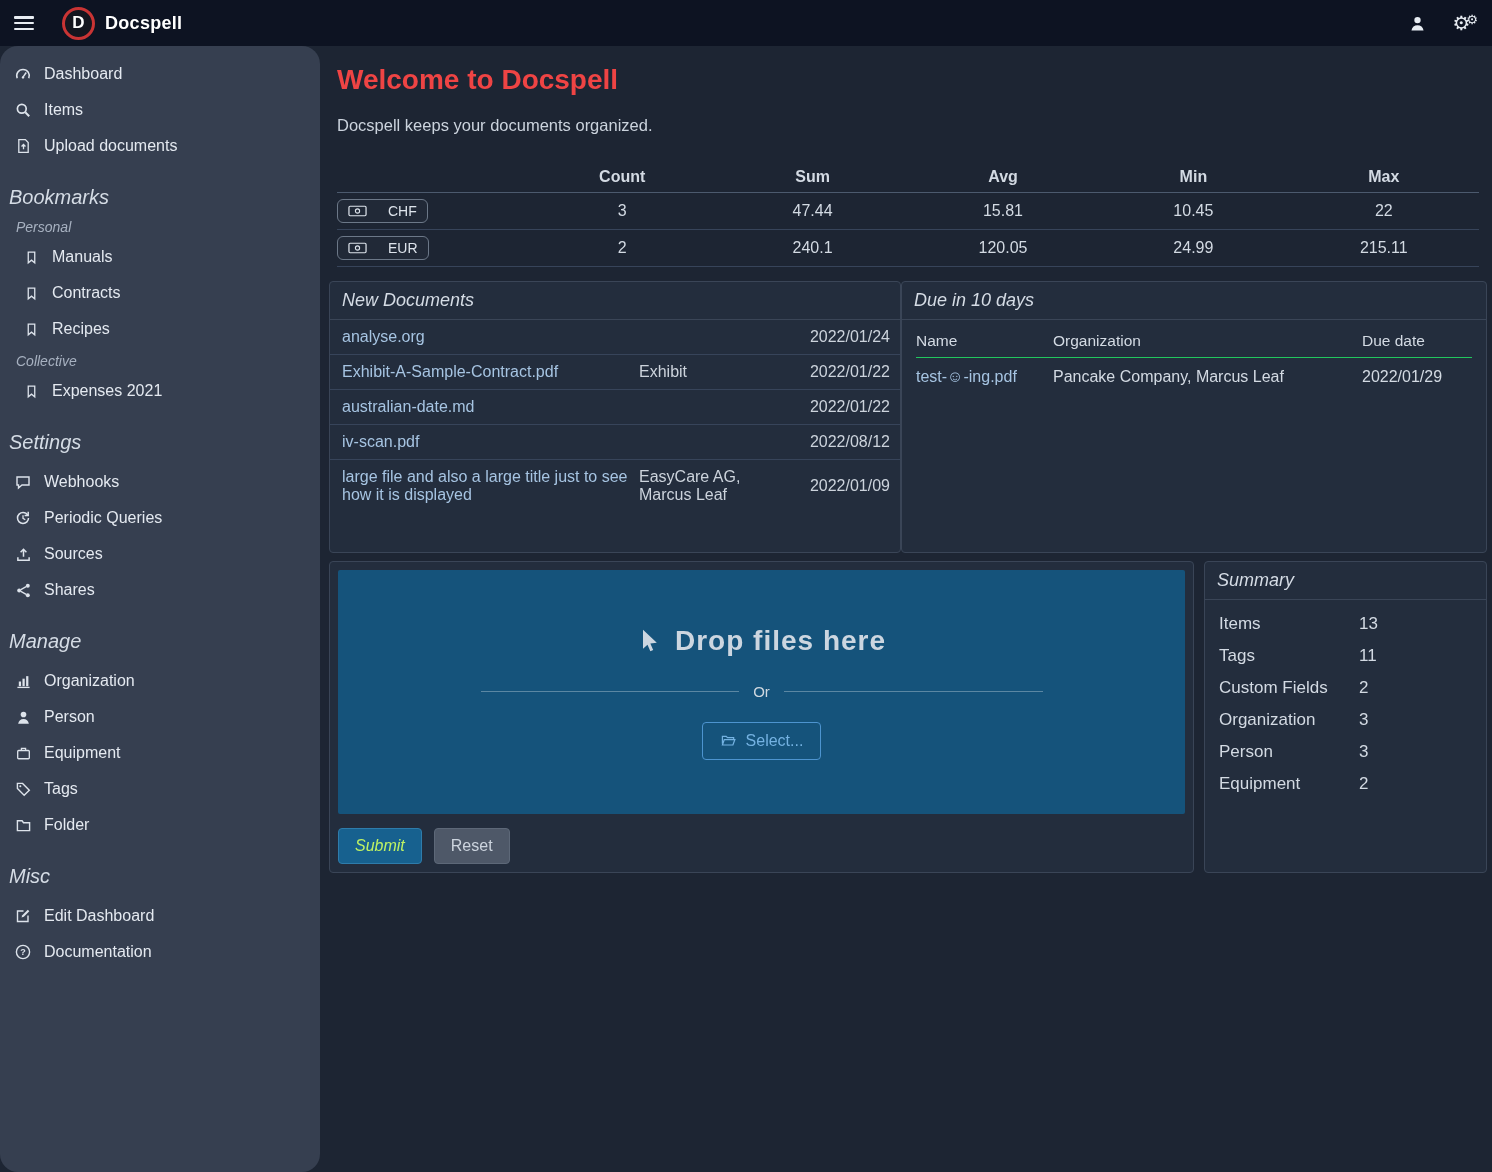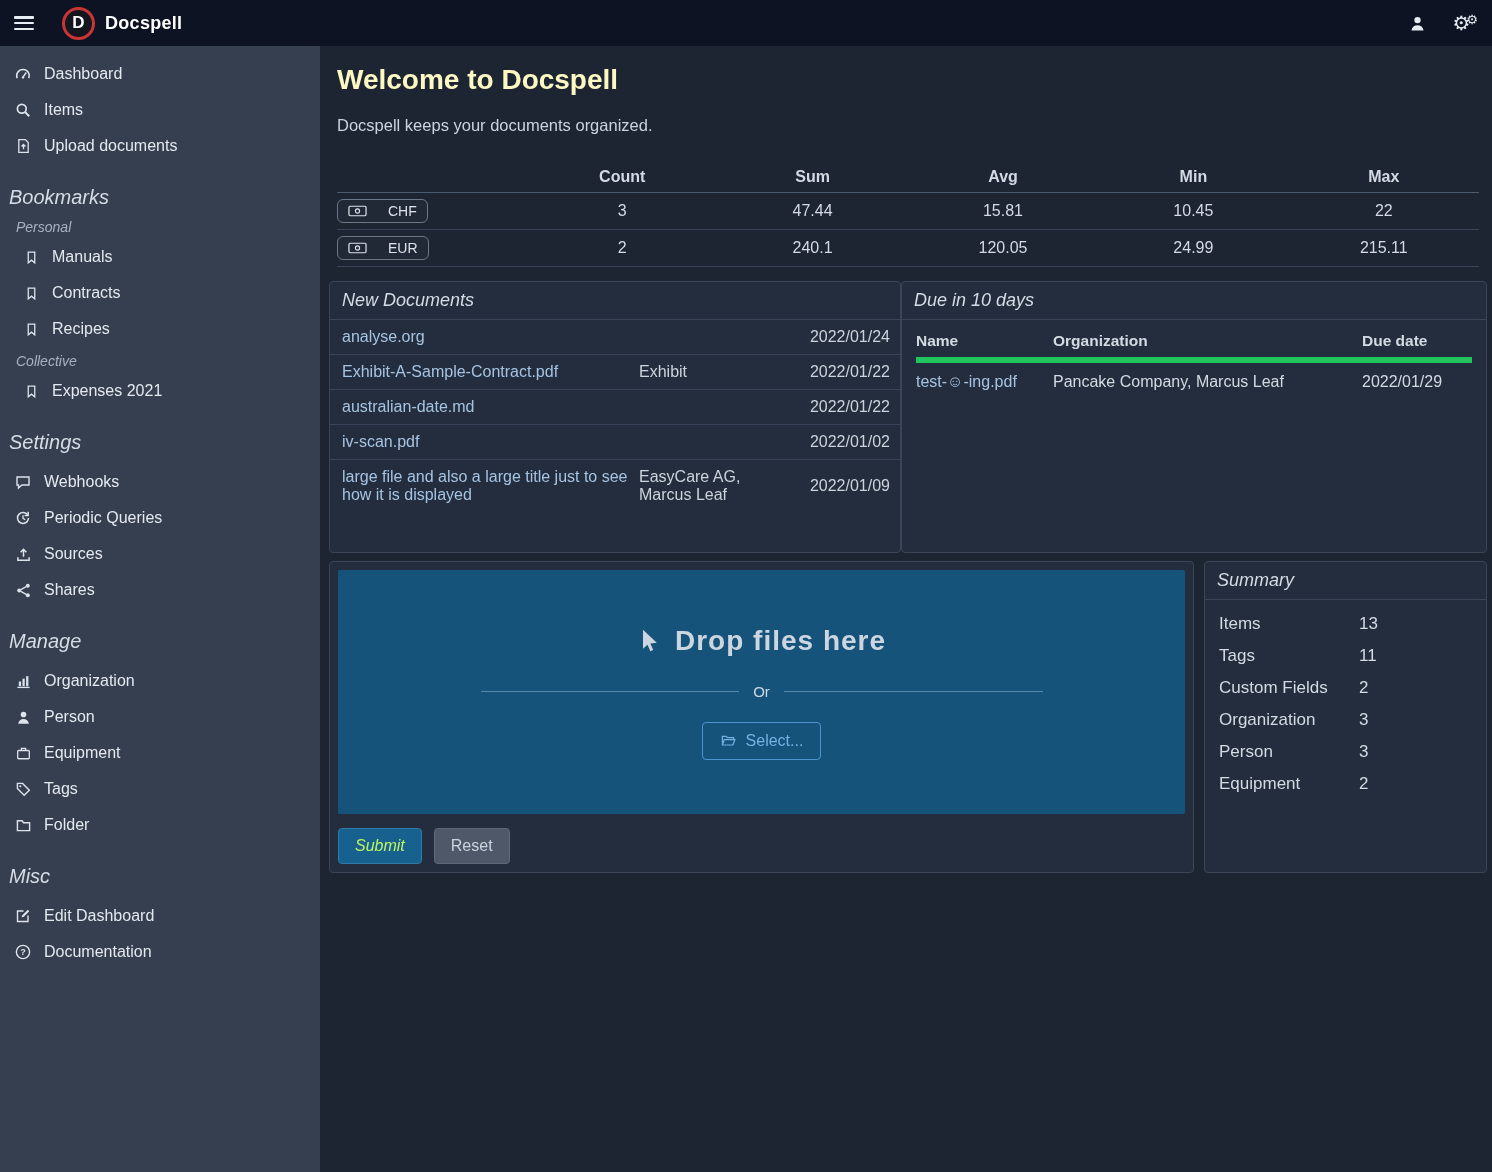--- a/index.html
+++ b/index.html
@@ -26,38 +26,38 @@
   .app-title { font-weight:bold; font-size:18px; margin-left:10px; letter-spacing:.3px; }
   .topbar-right { margin-left:auto; display:flex; align-items:center; gap:26px; }
   .top-icon { color:#e8edf3; cursor:pointer; }
   .cogs { font-size:20px; line-height:1; font-family:"DejaVu Sans", sans-serif; }
   .cogs .small { font-size:13px; margin-left:-4px; vertical-align:top; }
 
   
   .shell { flex:1; display:flex; min-height:0; }
 
   
-  .sidebar { width:320px; flex:0 0 320px; background:#363f50; padding:10px 16px 0 0; overflow:hidden; }
+  .sidebar { width:320px; flex:0 0 320px; background:#363f50; padding:10px 16px 0 0; overflow:hidden;border-radius:18px; }
   .side-item {
     display:flex; align-items:center; gap:12px; height:36px; padding:0 10px 0 14px;
     font-size:16px; color:#e4e9f0; cursor:pointer;
   }
   .side-item .icn { width:18px; color:#dde3eb; }
   .side-head {
     font-style:italic; font-size:20px; color:#d5dce5; padding:0 0 0 9px;
     margin:22px 0 10px 0;
   }
   .side-subhead {
     font-style:italic; font-size:14px; color:#a7b1c0; padding-left:16px; margin:6px 0 4px 0;
   }
   .bm { padding-left:22px; }
 
   
   .main { flex:1; padding:10px 5px 10px 9px; overflow:hidden; }
-  .welcome-title { font-size:28px; font-weight:bold; color:#fef9c3; margin:8px 0 0 8px; }
+  .welcome-title { font-size:28px; font-weight:bold; color:#ef4444; margin:8px 0 0 8px; }
   .welcome-sub { font-size:16.5px; color:#cbd3dd; margin:20px 0 0 8px; }
 
   
   .stats { margin:26px 8px 0 8px; }
   .stats-row { display:grid; grid-template-columns:190px repeat(5,1fr); align-items:center; min-height:37px; }
   .stats-row .c { text-align:center; font-size:16px; }
   .stats-row .c.label { text-align:left; }
   .stats-row.head { min-height:32px; font-weight:bold; font-size:15.5px; border-bottom:1px solid #4c5a6e; }
   .stats-row.data { border-bottom:1px solid #37445a; }
   .badge {
@@ -80,22 +80,22 @@
   .nd-row {
     display:grid; grid-template-columns:1fr 150px 95px; gap:6px; align-items:center;
     padding:8px 10px 8px 12px; font-size:16px;
   }
   .nd-row + .nd-row { border-top:1px solid #37445a; }
   .nd-date { text-align:right; color:#ccd3dc; }
   .lnk { color:#a6c4e2; cursor:pointer; }
   .nd-corr { color:#ccd3dc; }
 
   .due-table { padding:4px 14px; }
-  .due-head { display:grid; grid-template-columns:137px 1fr 110px; font-weight:bold; font-size:15.5px;
-    padding:8px 0 7px 0; border-bottom:6px solid #22c55e; }
+  .due-head { display:grid; grid-template-columns:137px 1fr 110px; font-weight:normal; font-size:15.5px;
+    padding:8px 0 7px 0; border-bottom:1px solid #22c55e; }
   .due-row { display:grid; grid-template-columns:137px 1fr 110px; font-size:16px; padding:10px 0; align-items:center; }
 
   
   .row2 { display:flex; gap:10px; margin-top:8px; }
   .row2 .panel { height:312px; }
   .p-upload { flex:0 0 865px; width:865px; padding:8px; }
   .p-summary { flex:1; }
 
   .dropzone {
     height:244px; background:#15537b; border-radius:2px;
@@ -393,21 +393,21 @@
           <span class="nd-date">2022/01/22</span>
         </div>
         <div class="nd-row">
           <span class="lnk">australian-date.md</span>
           <span class="nd-corr"></span>
           <span class="nd-date">2022/01/22</span>
         </div>
         <div class="nd-row">
           <span class="lnk">iv-scan.pdf</span>
           <span class="nd-corr"></span>
-          <span class="nd-date">2022/01/02</span>
+          <span class="nd-date">2022/08/12</span>
         </div>
         <div class="nd-row">
           <span class="lnk">large file and also a large title just to see how it is displayed</span>
           <span class="nd-corr">EasyCare AG, Marcus Leaf</span>
           <span class="nd-date">2022/01/09</span>
         </div>
       </section>
 
       <section class="panel p-due">
         <div class="panel-title">Due in 10 days</div>

